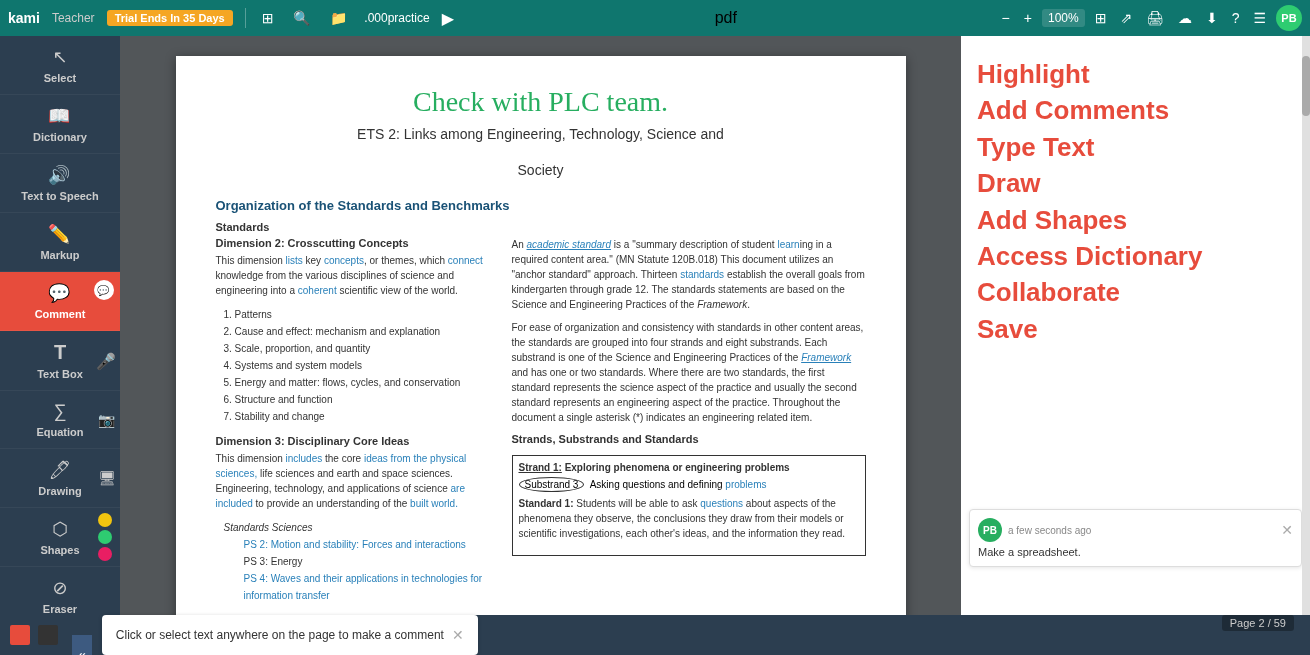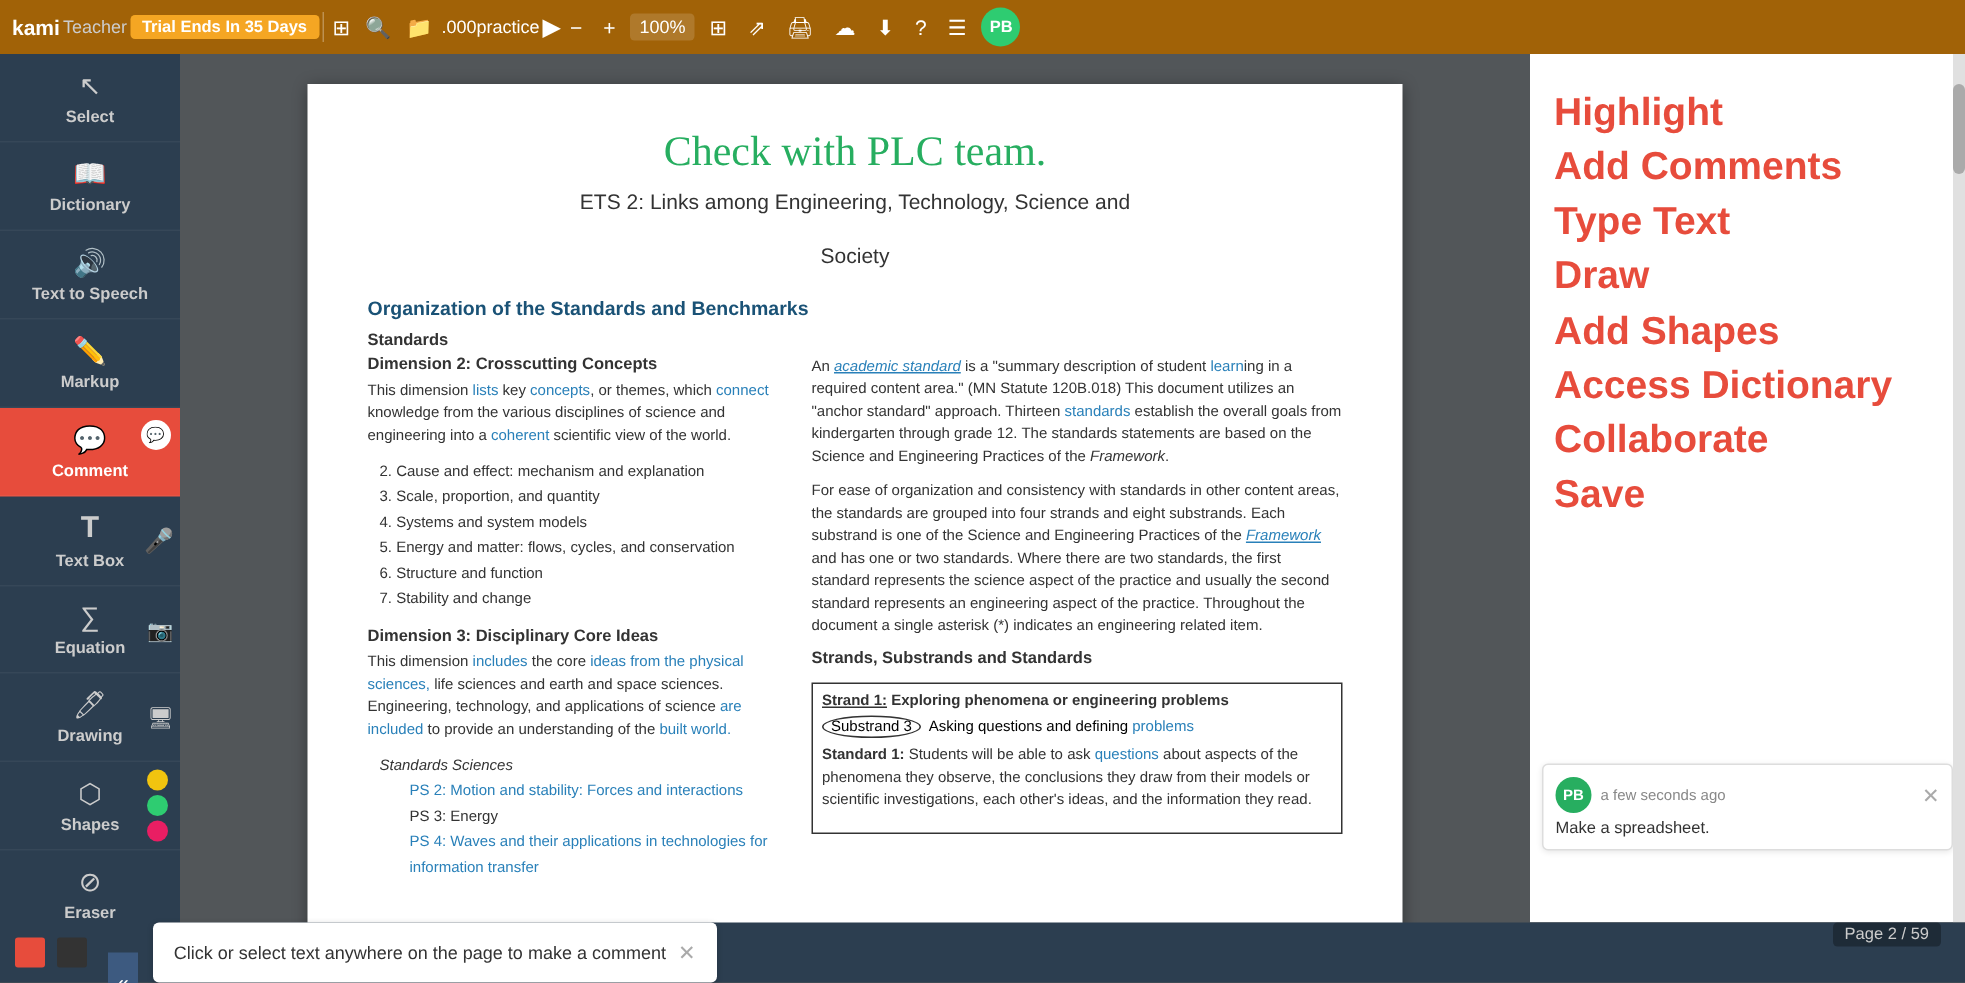--- a/index.html
+++ b/index.html
@@ -1,25 +1,25 @@
 <!DOCTYPE html>
 <html><head>
   <meta charset="utf-8">
   <style>
     * { box-sizing: border-box; margin: 0; padding: 0; }
     body { font-family: Arial, sans-serif; background: #525659; width: 1310px; height: 655px; overflow: hidden; display: flex; flex-direction: column; }
 
     
     .top-bar {
       height: 36px;
-      background: #a16207;
+      background: #0f766e;
       display: flex;
       align-items: center;
       padding: 0 8px;
-      gap: 2px;
+      gap: 12px;
       flex-shrink: 0;
     }
     .top-bar-logo { color: #fff; font-weight: bold; font-size: 14px; }
     .top-bar-role { color: #ccc; font-size: 12px; }
     .top-bar-trial {
       background: #f5a623;
       color: #fff;
       font-size: 11px;
       padding: 2px 8px;
       border-radius: 3px;
@@ -175,21 +175,21 @@
       display: inline-block;
       border: 1.5px solid #333;
       border-radius: 50%;
       padding: 1px 5px;
       font-size: 10px;
       margin-right: 3px;
     }
 
     
     .right-panel {
-      width: 290px;
+      width: 349px;
       background: #fff;
       display: flex;
       flex-direction: column;
       flex-shrink: 0;
       position: relative;
     }
     .right-overlay {
       padding: 20px 16px;
     }
     .overlay-item { font-size: 26px; font-weight: bold; color: #e74c3c; line-height: 1.4; }
@@ -299,20 +299,21 @@
 <div class="top-bar">
   <span class="top-bar-logo">kami</span>
   <span class="top-bar-role">Teacher</span>
   <span class="top-bar-trial">Trial Ends In 35 Days</span>
   <div class="top-bar-divider"></div>
   <button class="top-bar-btn">⊞</button>
   <button class="top-bar-btn">🔍</button>
   <button class="top-bar-btn">📁</button>
   <span style="color:#fff;font-size:12px;">.000practice</span>
   <span style="color:#fff;">▶</span>
+  <span style="flex:1; text-align:center;">pdf</span>
   <div class="top-bar-right">
     <button class="top-bar-btn">−</button>
     <button class="top-bar-btn">+</button>
     <span class="top-bar-zoom">100%</span>
     <button class="top-bar-btn">⊞</button>
     <button class="top-bar-btn">⇗</button>
     <button class="top-bar-btn">🖨</button>
     <button class="top-bar-btn">☁</button>
     <button class="top-bar-btn">⬇</button>
     <button class="top-bar-btn">?</button>
@@ -387,20 +388,21 @@
         <div class="pdf-h2">Organization of the Standards and Benchmarks</div>
         <div class="pdf-h3">Standards</div>
 
         <div style="display:flex; gap:16px;">
           <div style="width:280px; flex-shrink:0;">
             <div class="pdf-dimension-title">Dimension 2: Crosscutting Concepts</div>
             <div class="pdf-text">
               This dimension <span class="pdf-blue">lists</span> key <span class="pdf-blue">concepts</span>, or themes, which <span class="pdf-blue">connect</span> knowledge from the various disciplines of science and engineering into a <span class="pdf-blue">coherent</span> scientific view of the world.
             </div>
             <div class="pdf-list">
+              <div>1. Patterns</div>
               <div>2. Cause and effect: mechanism and explanation</div>
               <div>3. Scale, proportion, and quantity</div>
               <div>4. Systems and system models</div>
               <div>5. Energy and matter: flows, cycles, and conservation</div>
               <div>6. Structure and function</div>
               <div>7. Stability and change</div>
             </div>
 
             <div class="pdf-dimension-title" style="margin-top:10px;">Dimension 3: Disciplinary Core Ideas</div>
             <div class="pdf-text">

